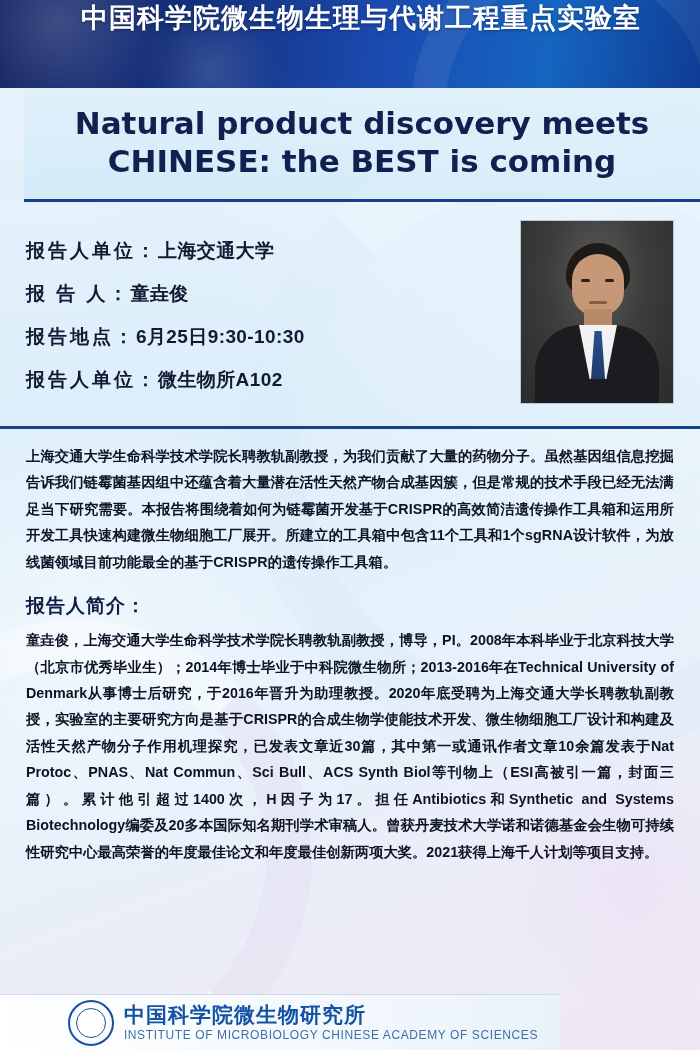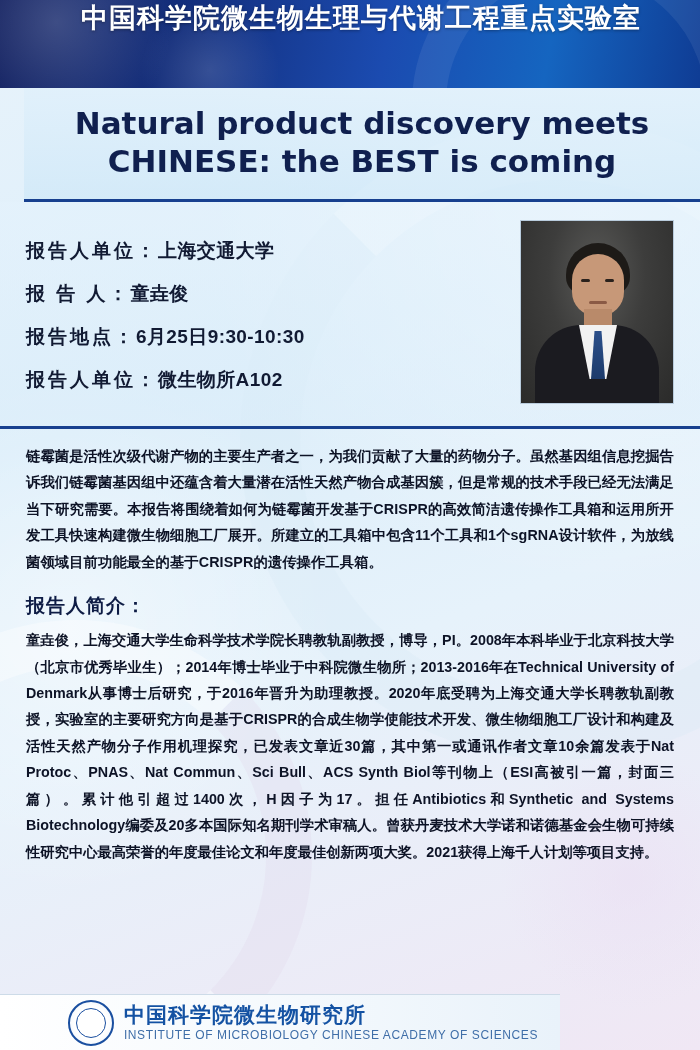--- a/index.html
+++ b/index.html
@@ -294,21 +294,21 @@
       <div class="p-eye r"></div>
       <div class="p-mouth"></div>
       <div class="p-neck"></div>
       <div class="p-body"></div>
       <div class="p-shirt"></div>
       <div class="p-tie"></div>
     </div>
   </div>
 
   <div class="body-wrap">
-    <div class="section-body abstract">链霉菌是活性次级代谢产物的主要生产者之一，为我们贡献了大量的药物分子。虽然基因组信息挖掘告诉我们链霉菌基因组中还蕴含着大量潜在活性天然产物合成基因簇，但是常规的技术手段已经无法满足当下研究需要。本报告将围绕着如何为链霉菌开发基于CRISPR的高效简洁遗传操作工具箱和运用所开发工具快速构建微生物细胞工厂展开。所建立的工具箱中包含11个工具和1个sgRNA设计软件，为放线菌领域目前功能最全的基于CRISPR的遗传操作工具箱。</div>
+    <div class="section-body abstract">上海交通大学生命科学技术学院长聘教轨副教授，为我们贡献了大量的药物分子。虽然基因组信息挖掘告诉我们链霉菌基因组中还蕴含着大量潜在活性天然产物合成基因簇，但是常规的技术手段已经无法满足当下研究需要。本报告将围绕着如何为链霉菌开发基于CRISPR的高效简洁遗传操作工具箱和运用所开发工具快速构建微生物细胞工厂展开。所建立的工具箱中包含11个工具和1个sgRNA设计软件，为放线菌领域目前功能最全的基于CRISPR的遗传操作工具箱。</div>
     <div class="gap"></div>
     <div class="section-head">报告人简介：</div>
     <div class="section-body">童垚俊，上海交通大学生命科学技术学院长聘教轨副教授，博导，PI。2008年本科毕业于北京科技大学（北京市优秀毕业生）；2014年博士毕业于中科院微生物所；2013-2016年在Technical University of Denmark从事博士后研究，于2016年晋升为助理教授。2020年底受聘为上海交通大学长聘教轨副教授，实验室的主要研究方向是基于CRISPR的合成生物学使能技术开发、微生物细胞工厂设计和构建及活性天然产物分子作用机理探究，已发表文章近30篇，其中第一或通讯作者文章10余篇发表于Nat Protoc、PNAS、Nat Commun、Sci Bull、ACS Synth Biol等刊物上（ESI高被引一篇，封面三篇）。累计他引超过1400次，H因子为17。担任Antibiotics和Synthetic and Systems Biotechnology编委及20多本国际知名期刊学术审稿人。曾获丹麦技术大学诺和诺德基金会生物可持续性研究中心最高荣誉的年度最佳论文和年度最佳创新两项大奖。2021获得上海千人计划等项目支持。</div>
   </div>
 
   <div class="footer">
     <div class="footer-seal"></div>
     <div class="footer-texts">
       <div class="footer-cn">中国科学院微生物研究所</div>
       <div class="footer-en">INSTITUTE OF MICROBIOLOGY CHINESE ACADEMY OF SCIENCES</div>

